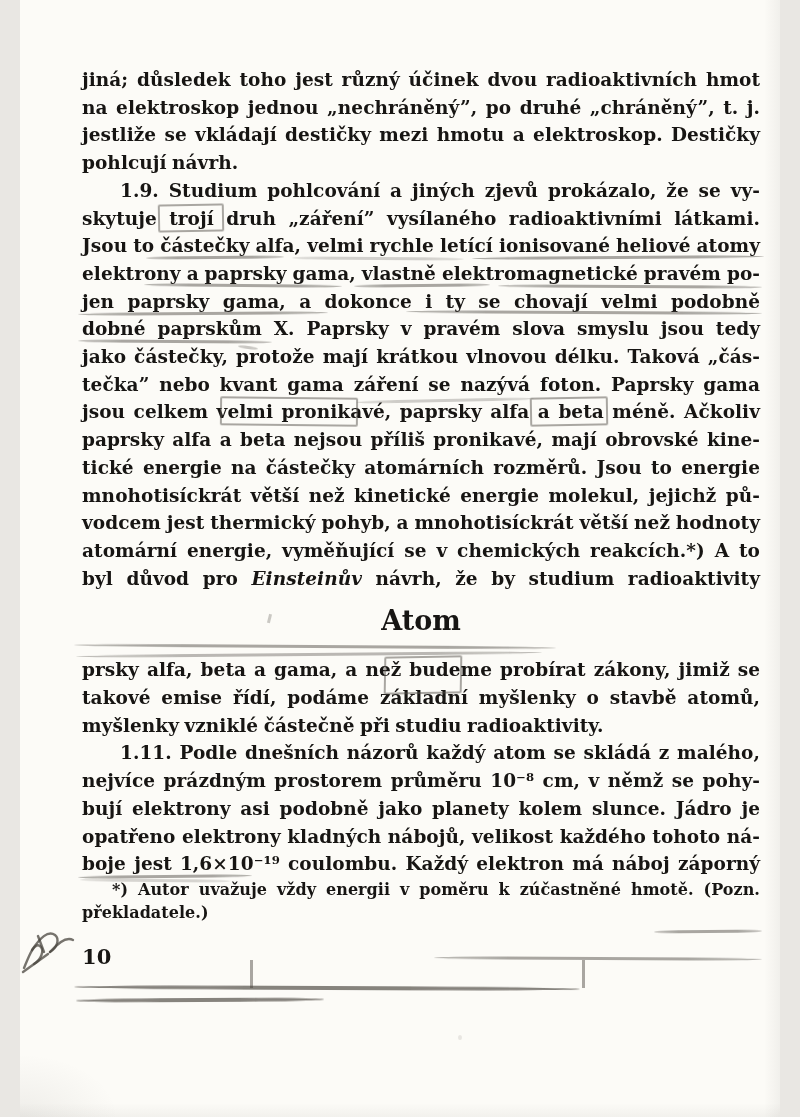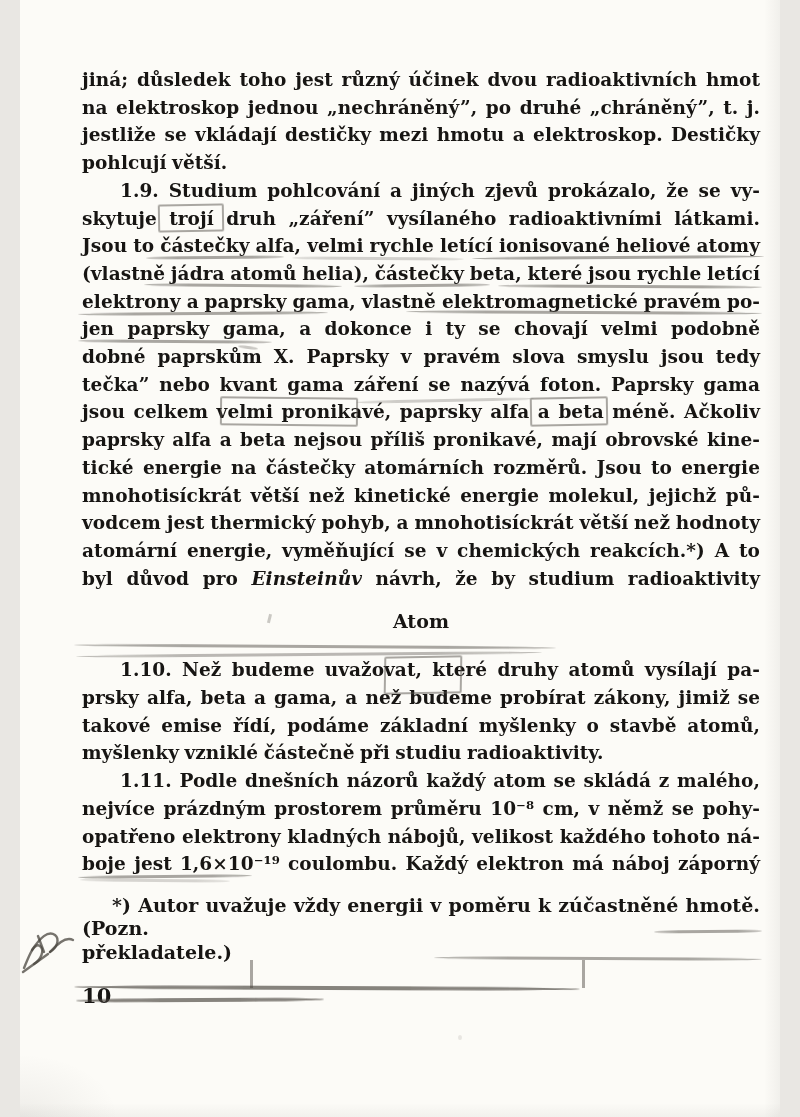--- a/index.html
+++ b/index.html
@@ -17,22 +17,22 @@
   }
   .text-block{
     position:absolute;left:62px;top:66px;width:678px;
     font-size:18.5px;line-height:27.7px;letter-spacing:.05px;word-spacing:-1px;
   }
   .para{margin:0;padding:0;}
   .line{text-align:justify;text-align-last:justify;}
   .line.end{text-align-last:left;}
   .line.indent{text-indent:38px;}
   .heading-row{display:block;text-align:center;text-align-last:center;
-    font-size:19px;line-height:30px;margin:14px 0 20px;}
-  .footnote{margin-top:16px;font-size:19px;line-height:23.5px;word-spacing:-.5px;}
+    font-size:27px;line-height:30px;margin:14px 0 20px;}
+  .footnote{margin-top:0;font-size:16px;line-height:23.5px;word-spacing:-.5px;}
   .footnote .indent{text-indent:30px;}
   .pagenum{margin-top:18px;font-size:21px;line-height:28px;text-align:left;text-align-last:left;}
   i{font-style:italic;margin-top:20px;}
 
   
   .mark{position:absolute;pointer-events:none;}
   .u{height:3px;background:rgba(86,82,75,.5);border-radius:45%/60%;filter:blur(.4px);}
   .u2{height:3.5px;background:rgba(70,66,60,.65);border-radius:45%/60%;filter:blur(.5px);}
   .bx{border:2.2px solid rgba(86,82,75,.5);filter:blur(.3px);border-radius:2px;background:transparent;box-sizing:border-box;}
   .vs{width:2.5px;background:rgba(86,82,75,.5);filter:blur(.3px);}
@@ -42,55 +42,55 @@
 <body>
 
 <div class="page">
 
   <div class="text-block">
 
     <div class="para">
       <div class="line">jiná; důsledek toho jest různý účinek dvou radioaktivních hmot</div>
       <div class="line">na elektroskop jednou „nechráněný”, po druhé „chráněný”, t. j.</div>
       <div class="line">jestliže se vkládají destičky mezi hmotu a elektroskop. Destičky</div>
-      <div class="line end">pohlcují větší.</div>
+      <div class="line end">pohlcují návrh.</div>
     </div>
 
     <div class="para">
       <div class="line indent">1.9. Studium pohlcování a jiných zjevů prokázalo, že se vy-</div>
       <div class="line">skytuje trojí druh „záření” vysílaného radioaktivními látkami.</div>
       <div class="line">Jsou to částečky alfa, velmi rychle letící ionisované heliové atomy</div>
-      <div class="line">(vlastně jádra atomů helia), částečky beta, které jsou rychle letící</div>
       <div class="line">elektrony a paprsky gama, vlastně elektromagnetické pravém po-</div>
       <div class="line">jen paprsky gama, a dokonce i ty se chovají velmi podobně</div>
       <div class="line">dobné paprskům X. Paprsky v pravém slova smyslu jsou tedy</div>
+      <div class="line">jako částečky, protože mají krátkou vlnovou délku. Taková „čás-</div>
       <div class="line">tečka” nebo kvant gama záření se nazývá foton. Paprsky gama</div>
       <div class="line">jsou celkem velmi pronikavé, paprsky alfa a beta méně. Ačkoliv</div>
       <div class="line">paprsky alfa a beta nejsou příliš pronikavé, mají obrovské kine-</div>
       <div class="line">tické energie na částečky atomárních rozměrů. Jsou to energie</div>
       <div class="line">mnohotisíckrát větší než kinetické energie molekul, jejichž pů-</div>
       <div class="line">vodcem jest thermický pohyb, a mnohotisíckrát větší než hodnoty</div>
       <div class="line">atomární energie, vyměňující se v chemických reakcích.*) A to</div>
       <div class="line">
         <span>byl důvod pro </span><i>Einsteinův</i><span> návrh, že by studium radioaktivity</span>
       </div>
     </div>
 
     <div class="heading-row">Atom</div>
 
     <div class="para">
-      <div class="line indent">1.10. Než budeme uvažovat, které druhy atomů vysílají pa-</div>
       <div class="line">prsky alfa, beta a gama, a než budeme probírat zákony, jimiž se</div>
       <div class="line">takové emise řídí, podáme základní myšlenky o stavbě atomů,</div>
       <div class="line end">myšlenky vzniklé částečně při studiu radioaktivity.</div>
     </div>
 
     <div class="para">
       <div class="line indent">1.11. Podle dnešních názorů každý atom se skládá z malého,</div>
       <div class="line">nejvíce prázdným prostorem průměru 10⁻⁸ cm, v němž se pohy-</div>
+      <div class="line">bují elektrony asi podobně jako planety kolem slunce. Jádro je</div>
       <div class="line">opatřeno elektrony kladných nábojů, velikost každého tohoto ná-</div>
       <div class="line">boje jest 1,6×10⁻¹⁹ coulombu. Každý elektron má náboj záporný</div>
     </div>
 
     <div class="footnote">
       <div class="line indent">*) Autor uvažuje vždy energii v poměru k zúčastněné hmotě. (Pozn.</div>
       <div class="line end">překladatele.)</div>
     </div>
 
     <div class="pagenum">10</div>

